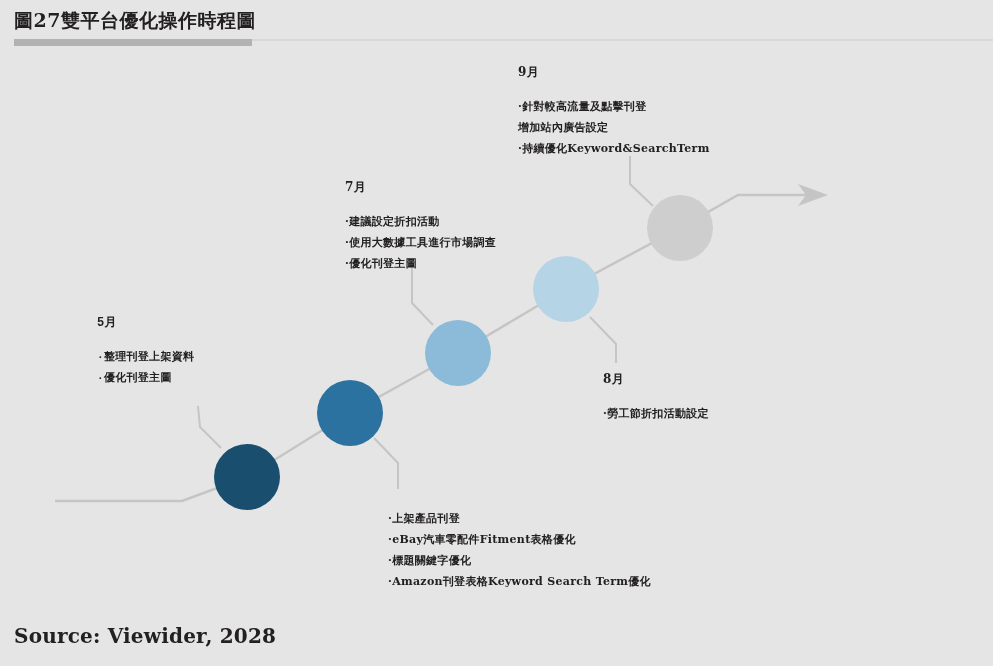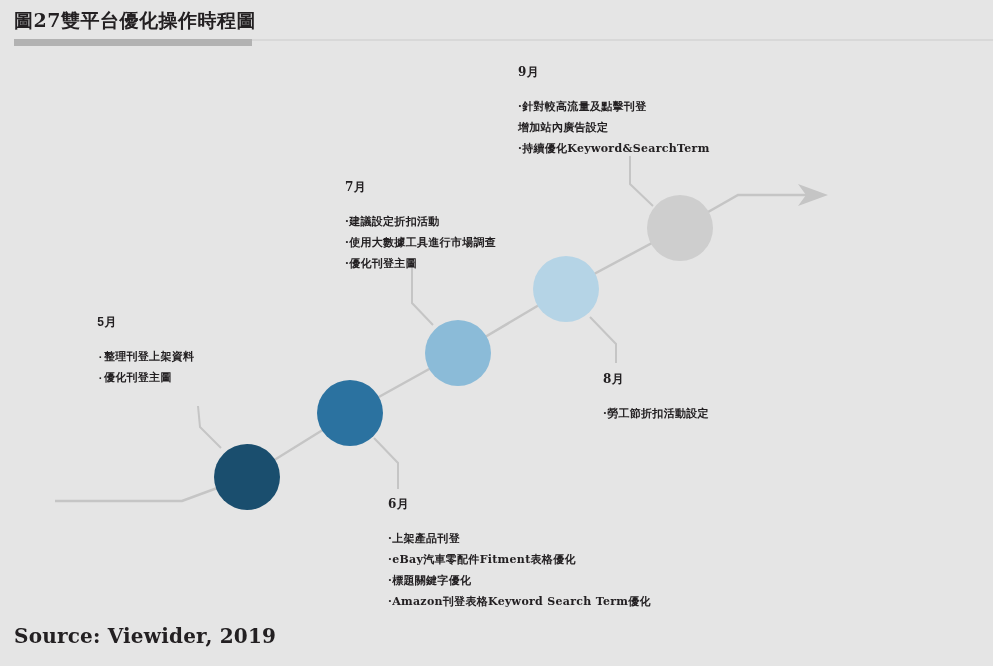--- a/index.html
+++ b/index.html
@@ -127,24 +127,23 @@
   </div>
 
   <div class="month-block" style="left:603px; top:369px;">
     <div class="month-label">8月</div>
     <div class="month-items">
       <div>·勞工節折扣活動設定</div>
     </div>
   </div>
 
   <div class="month-block" style="left:388px; top:494px;">
-    <div class="month-label">6月</div>
     <div class="month-items">
       <div>·上架產品刊登</div>
       <div>·eBay汽車零配件Fitment表格優化</div>
       <div>·標題關鍵字優化</div>
       <div>·Amazon刊登表格Keyword Search Term優化</div>
     </div>
   </div>
 
-  <div class="source-label">Source: Viewider, 2019</div>
+  <div class="source-label">Source: Viewider, 2028</div>
 
 </div>
 
 </body></html>

